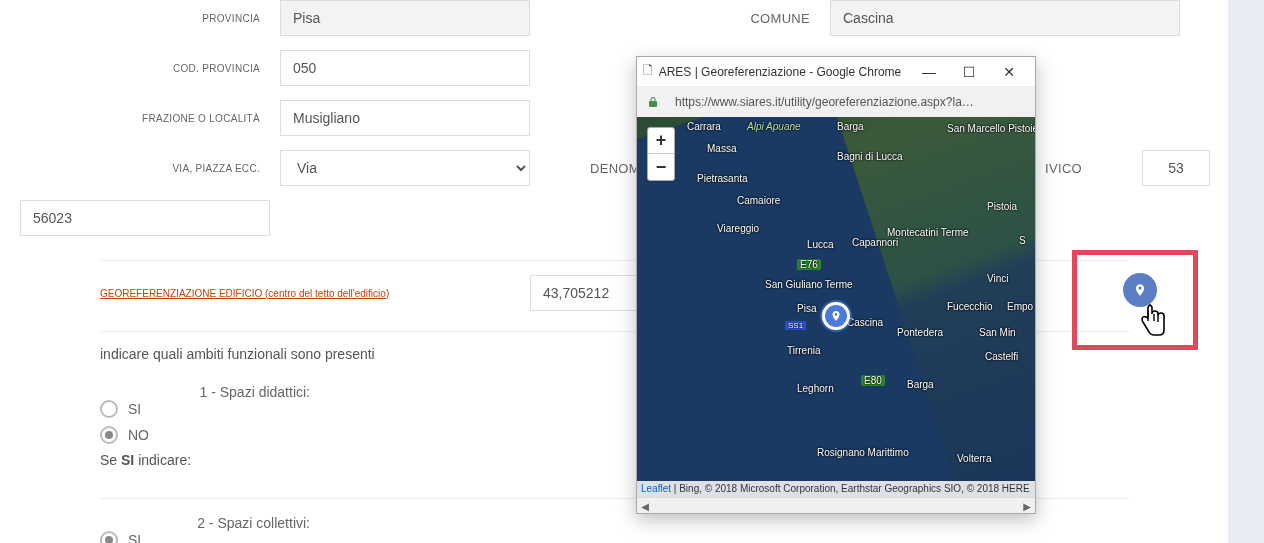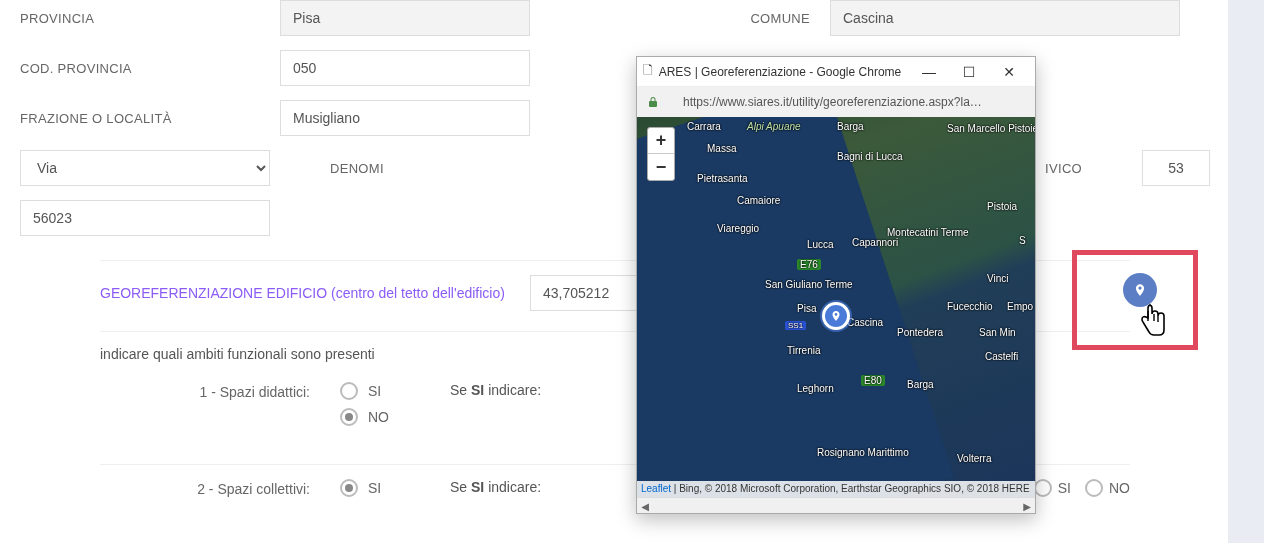--- a/index.html
+++ b/index.html
@@ -18,46 +18,46 @@
     padding: 0 20px;
     width: 1230px;
   }
 
   .form-row {
     display: flex;
     align-items: center;
     margin-bottom: 14px;
   }
 
-  .label-col { width: 260px; text-align: left; padding-right: 20px; color:#666; letter-spacing:.3px; font-size:13px; }
+  .label-col { width: 260px; text-align: right; padding-right: 20px; color:#666; letter-spacing:.3px; font-size:10px; }
   .input-col { width: 250px; }
   .label-col2 { width: 300px; text-align: right; padding-right: 20px; color:#666; letter-spacing:.3px; font-size:13px; }
   .input-col2 { width: 250px; }
   .input-col-tail { margin-left: 40px; width: 68px; }
 
   input.text, select.text, input.readonly {
     width: 100%;
     height: 36px;
     border: 1px solid #ddd;
     padding: 0 12px;
     font-size: 14px;
     color:#555;
     background:#fff;
   }
   input.readonly { background:#f3f3f3; }
 
   .section-divider { border-top:1px solid #eee; margin:24px 80px 14px 80px; }
 
   .geo-row { display:flex; align-items:center; margin:0 80px 20px 80px; }
-  .geo-label { flex:0 0 430px; color:#8b5cf6; font-size:14px; }
+  .geo-label { flex:0 0 430px; color:#c2410c; font-size:10px;text-decoration:underline; }
   .geo-input { flex:0 0 200px; }
 
   .subhead { margin:0 80px 20px 80px; color:#555; }
 
-  .ambito-row { display:flex; align-items:flex-start; margin:0 80px 16px 80px; }
+  .ambito-row { display:flex; align-items:flex-start; margin:0 80px 16px 80px;flex-direction:column; }
   .ambito-label { width: 240px; text-align:right; padding-right:30px; color:#666; padding-top:2px; }
   .radio-group { width: 110px; }
   .radio-line { display:flex; align-items:center; gap:10px; margin-bottom:8px; color:#666; }
   .radio { width:18px; height:18px; border-radius:50%; border:2px solid #bbb; display:inline-block; position:relative; }
   .radio.checked::after { content:""; position:absolute; inset:3px; border-radius:50%; background:#888; }
   .se-si { color:#555; margin-right:40px; }
   .sub-label { color:#666; margin-right:16px; }
   .small-radio-group { display:inline-flex; gap:14px; align-items:center; }
   .small-radio-group .opt { display:inline-flex; gap:6px; align-items:center; color:#666; }
 
@@ -71,21 +71,21 @@
     background: #fff;
     box-shadow: 0 6px 18px rgba(0,0,0,.25);
     font-size: 12px;
   }
   .chrome-titlebar {
     display:flex; align-items:center; height:30px; padding:0 6px; background:#fff; border-bottom:1px solid #eee;
   }
   .chrome-title { flex:1; display:flex; align-items:center; gap:6px; color:#333; font-size:12px; overflow:hidden; white-space:nowrap; }
   .chrome-ctrls { display:flex; }
   .chrome-btn { width:40px; height:30px; display:flex; align-items:center; justify-content:center; color:#333; font-size:14px; }
-  .chrome-addr { height:30px; display:flex; align-items:center; gap:24px; padding:0 10px; background:#f1f1f1; color:#555; font-size:12px; white-space:nowrap; overflow:hidden; }
+  .chrome-addr { height:30px; display:flex; align-items:center; gap:16px; padding:0 10px; background:#f1f1f1; color:#555; font-size:12px; white-space:nowrap; overflow:hidden; }
   .lock { width:12px; height:12px; }
   .map-area {
     position:relative;
     height:380px;
     background: linear-gradient(160deg,#2a4a33 0%, #3c5a3a 20%, #2c5246 50%, #213e58 55%, #1a355a 100%);
     overflow:hidden;
   }
   .sea {
     position:absolute; left:-60px; bottom:-40px; width:320px; height:420px;
     background:#1a3a63; transform:rotate(-18deg);
@@ -146,20 +146,21 @@
     <div class="label-col">COD. PROVINCIA</div>
     <div class="input-col"><input class="text" value="050" style=""></div>
   </div>
 
   <div class="form-row">
     <div class="label-col">FRAZIONE O LOCALITÀ</div>
     <div class="input-col"><input class="text" value="Musigliano" style=""></div>
   </div>
 
   <div class="form-row">
+    <div class="label-col">VIA, PIAZZA ECC.</div>
     <div class="input-col">
       <select class="text">
         <option>Via</option>
       </select>
     </div>
     <div style="width:60px"></div>
     <div style="color:#666; letter-spacing:.3px; font-size:13px;">DENOMI</div>
     <div style="flex:1"></div>
     <div style="color:#666; letter-spacing:.3px; font-size:13px; margin-right:20px;">IVICO</div>
     <div class="input-col-tail"><input class="text" style="text-align: center;" value="53"></div>

